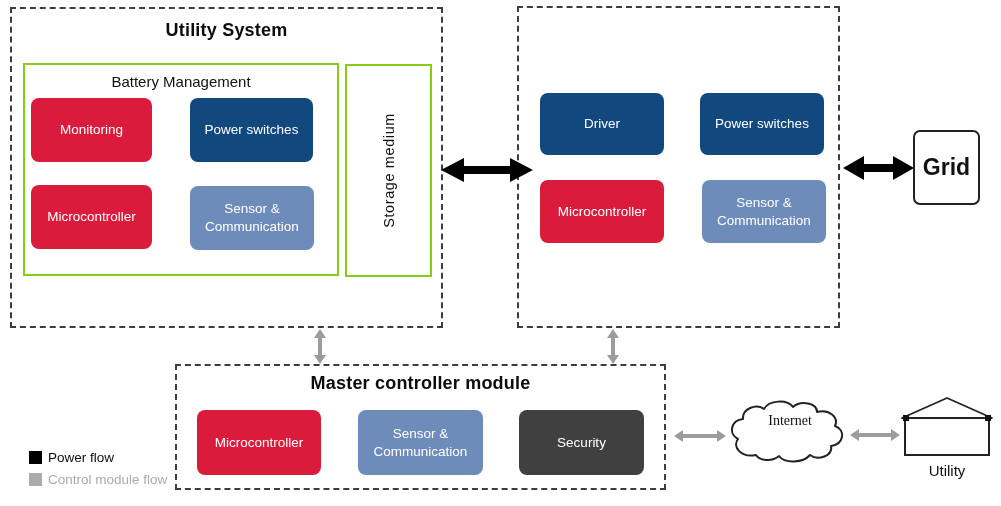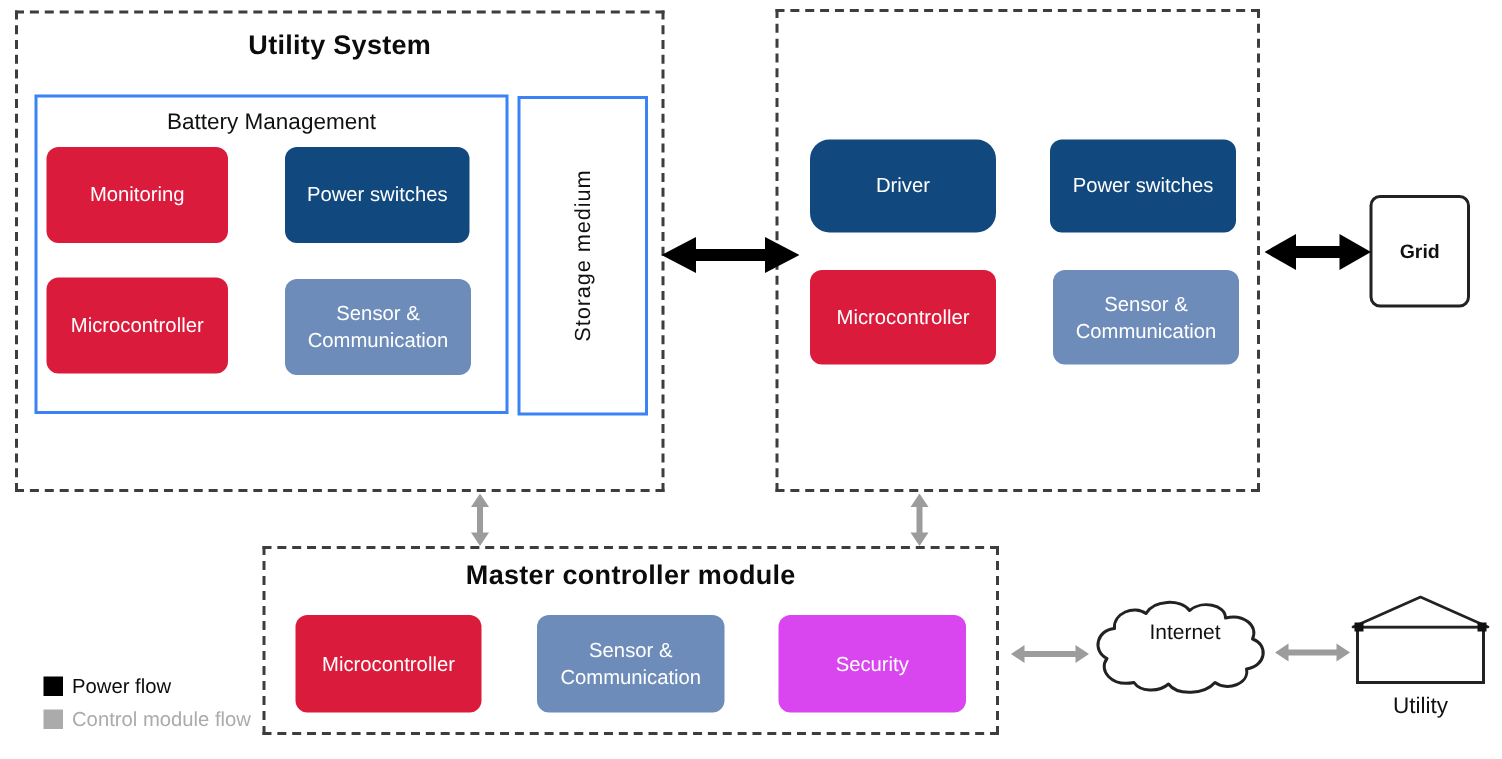--- a/index.html
+++ b/index.html
@@ -2,34 +2,34 @@
 <html><head>
 <meta charset="utf-8">
 <style>
   html,body{margin:0;padding:0;background:#fff;}
   .canvas{
     position:relative;width:1001px;height:506px;background:#ffffff;
     font-family:"Liberation Sans",sans-serif;color:#111;overflow:hidden;
   }
   .abs{position:absolute;box-sizing:border-box;}
   .dashed-box{border:2px dashed #3d3d3d;background:#fff;}
-  .solid-box{border:2px solid #3b82f6;background:#fff;}
+  .solid-box{border:2px solid #84cc16;background:#fff;}
   .sys-title{position:absolute;left:0;right:0;text-align:center;font-weight:bold;font-size:18px;letter-spacing:.2px;color:#0c0c0c;}
   .sub-title{position:absolute;left:0;right:0;text-align:center;font-size:15px;color:#111;}
   .module{
     position:absolute;box-sizing:border-box;border-radius:8px;
     display:flex;align-items:center;justify-content:center;text-align:center;
     color:#fff;font-size:13.5px;line-height:1.3;padding:16px 8px;
   }
   .vtext{
     writing-mode:vertical-rl;transform:rotate(180deg);
     font-size:14.5px;letter-spacing:.6px;color:#111;white-space:nowrap;
   }
   .grid-box{border:2px solid #222;border-radius:7px;background:#fff;
-    display:flex;align-items:center;justify-content:center;font-weight:bold;font-size:13px;}
+    display:flex;align-items:center;justify-content:center;font-weight:bold;font-size:23px;}
   .legend-label{font-size:13.5px;font-weight:normal;white-space:nowrap;}
   .overlay-label{position:absolute;left:0;right:0;text-align:center;font-size:14px;color:#111;}
   svg{display:block;}
 </style>
 </head>
 <body>
 
 <div class="canvas">
 
   <div class="abs dashed-box" style="left:10px;top:7px;width:433px;height:321px;">
@@ -52,21 +52,21 @@
       </div>
     </div>
 
     <div class="abs solid-box" style="left:333px;top:55px;width:87px;height:213px;display:flex;align-items:center;justify-content:center;">
       <span class="vtext">Storage medium</span>
     </div>
   </div>
 
   <div class="abs dashed-box" style="left:517px;top:6px;width:323px;height:322px;">
 
-    <div class="module" style="left: 21px; top: 85px; width: 124px; height: 62px; background-color: rgb(17, 73, 126); border-radius: 13px;">
+    <div class="module" style="left: 21px; top: 85px; width: 124px; height: 62px; background-color: rgb(17, 73, 126);">
       <span>Driver</span>
     </div>
     <div class="module" style="left: 181px; top: 85px; width: 124px; height: 62px; background-color: rgb(17, 73, 126);">
       <span>Power switches</span>
     </div>
     <div class="module" style="left: 21px; top: 172px; width: 124px; height: 63px; background-color: rgb(219, 27, 60);">
       <span>Microcontroller</span>
     </div>
     <div class="module" style="left: 183px; top: 172px; width: 124px; height: 63px; background-color: rgb(109, 140, 186);">
       <span>Sensor &amp; Communication</span>
@@ -79,21 +79,21 @@
 
   <div class="abs dashed-box" style="left:175px;top:364px;width:491px;height:126px;">
     <div class="sys-title" style="top:7px;">Master controller module</div>
 
     <div class="module" style="left: 20px; top: 44px; width: 124px; height: 65px; background-color: rgb(219, 27, 60);">
       <span>Microcontroller</span>
     </div>
     <div class="module" style="left: 181px; top: 44px; width: 125px; height: 65px; background-color: rgb(109, 140, 186);">
       <span>Sensor &amp; Communication</span>
     </div>
-    <div class="module" style="left: 342px; top: 44px; width: 125px; height: 65px; background-color: #d946ef; text-align: right;">
+    <div class="module" style="left: 342px; top: 44px; width: 125px; height: 65px; background-color: #404040; text-align: right;">
       <span>Security</span>
     </div>
   </div>
 
   <svg class="abs" style="left:441px;top:155px;" width="92" height="30" viewBox="0 0 92 30">
     <polygon points="0,15 23,3 23,27" fill="#000"></polygon>
     <polygon points="92,15 69,3 69,27" fill="#000"></polygon>
     <rect x="21" y="11" width="50" height="8" fill="#000"></rect>
   </svg>
 
@@ -120,21 +120,21 @@
     <polygon points="52,8 43,2 43,14" fill="#9C9C9C"></polygon>
     <rect x="7" y="6" width="38" height="4" fill="#9C9C9C"></rect>
   </svg>
 
   <svg class="abs" style="left:850px;top:427px;" width="50" height="16" viewBox="0 0 50 16">
     <polygon points="0,8 9,2 9,14" fill="#9C9C9C"></polygon>
     <polygon points="50,8 41,2 41,14" fill="#9C9C9C"></polygon>
     <rect x="7" y="6" width="36" height="4" fill="#9C9C9C"></rect>
   </svg>
 
-  <div class="abs" style="left:726px;top:398px;width:128px;height:68px;">
+  <div class="abs" style="left:726px;top:398px;width:128px;height:68px;font-family:Liberation Serif, serif;">
     <svg width="128" height="68" viewBox="0 0 128 68">
       <path d="M 30 57
                C 15 60 6 49 12 41
                C 2 36 5 22 17 21
                C 16 11 30 5 38 11
                C 43 2 61 1 67 9
                C 75 2 91 5 91 14
                C 103 11 113 19 109 28
                C 120 32 118 46 105 48
                C 107 58 92 63 84 57

